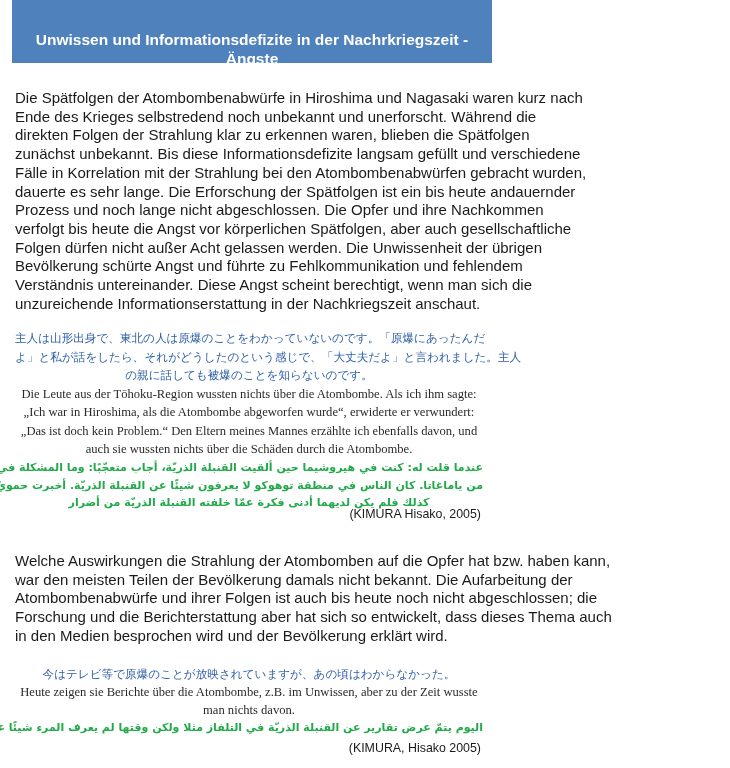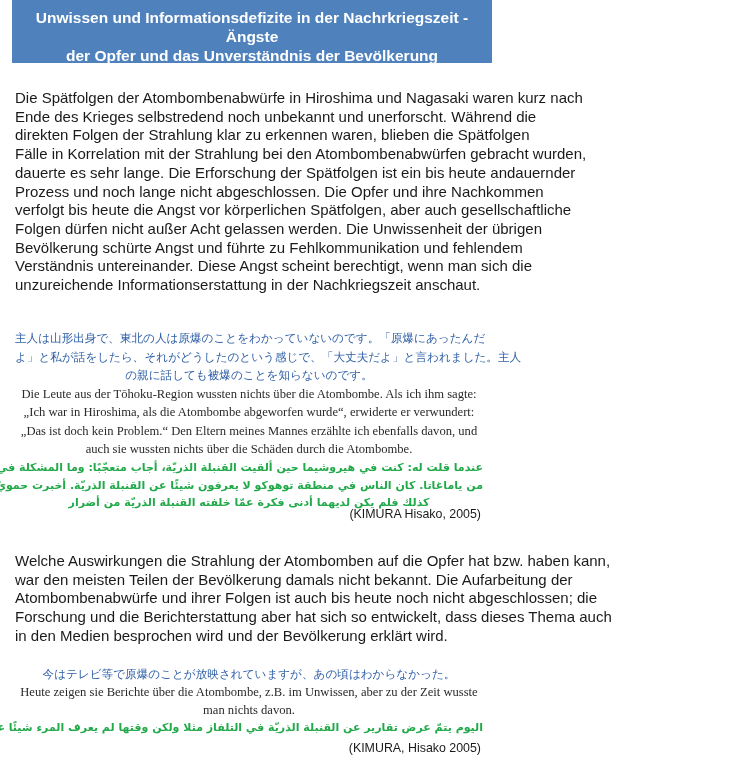--- a/index.html
+++ b/index.html
@@ -27,21 +27,21 @@
       top: 0;
       width: 480px;
       height: 63px;
       background: #4f81bd;
       color: #ffffff;
       font-weight: bold;
       font-size: 15.5px;
       line-height: 19px;
       text-align: center;
       box-sizing: border-box;
-      padding-top: 8px;
+      padding-top: 30px;
     }
     .header span { display: block; }
     .para {
       position: absolute;
       left: 15px;
       width: 468px;
       font-size: 15px;
       line-height: 18.7px;
       text-align: justify;
       color: #1a1a1a;
@@ -107,20 +107,21 @@
 
   <div class="header">
     <span>Unwissen und Informationsdefizite in der Nachrkriegszeit - Ängste</span>
     <span>der Opfer und das Unverständnis der Bevölkerung</span>
   </div>
 
   <div class="para" style="top:89px;">
     <span class="line">Die Spätfolgen der Atombombenabwürfe in Hiroshima und Nagasaki waren kurz nach</span>
     <span class="line">Ende des Krieges selbstredend noch unbekannt und unerforscht. Während die</span>
     <span class="line">direkten Folgen der Strahlung klar zu erkennen waren, blieben die Spätfolgen</span>
+    <span class="line">zunächst unbekannt. Bis diese Informationsdefizite langsam gefüllt und verschiedene</span>
     <span class="line">Fälle in Korrelation mit der Strahlung bei den Atombombenabwürfen gebracht wurden,</span>
     <span class="line">dauerte es sehr lange. Die Erforschung der Spätfolgen ist ein bis heute andauernder</span>
     <span class="line">Prozess und noch lange nicht abgeschlossen. Die Opfer und ihre Nachkommen</span>
     <span class="line">verfolgt bis heute die Angst vor körperlichen Spätfolgen, aber auch gesellschaftliche</span>
     <span class="line">Folgen dürfen nicht außer Acht gelassen werden. Die Unwissenheit der übrigen</span>
     <span class="line">Bevölkerung schürte Angst und führte zu Fehlkommunikation und fehlendem</span>
     <span class="line">Verständnis untereinander. Diese Angst scheint berechtigt, wenn man sich die</span>
     <span class="line last">unzureichende Informationserstattung in der Nachkriegszeit anschaut.</span>
   </div>
 

